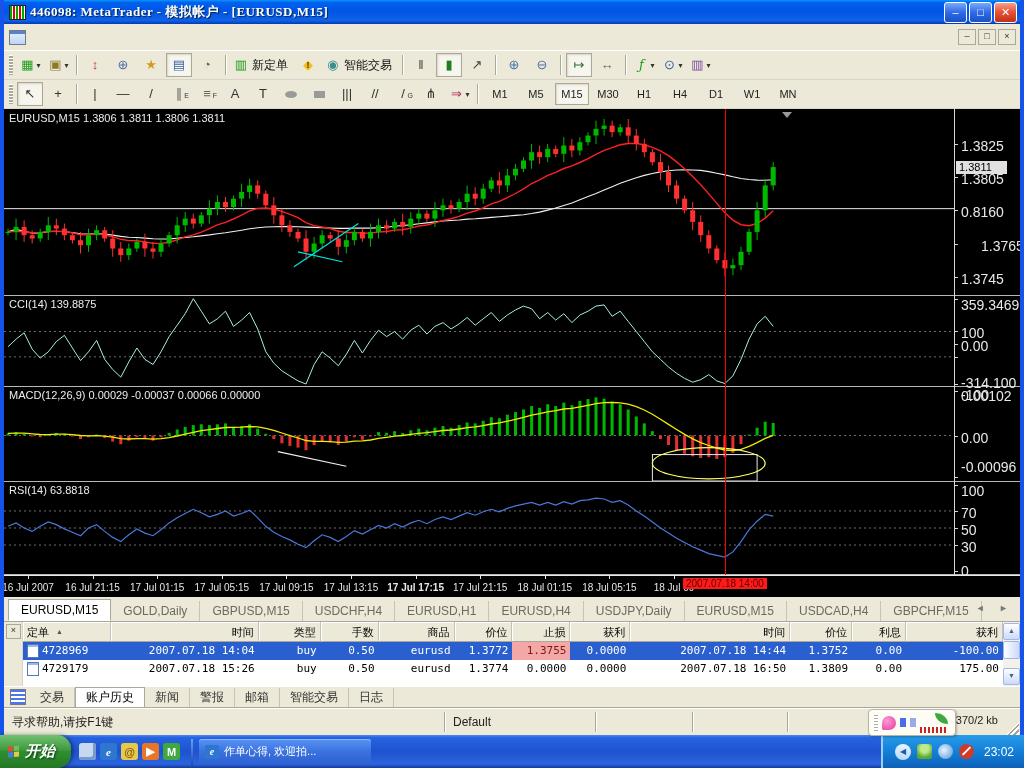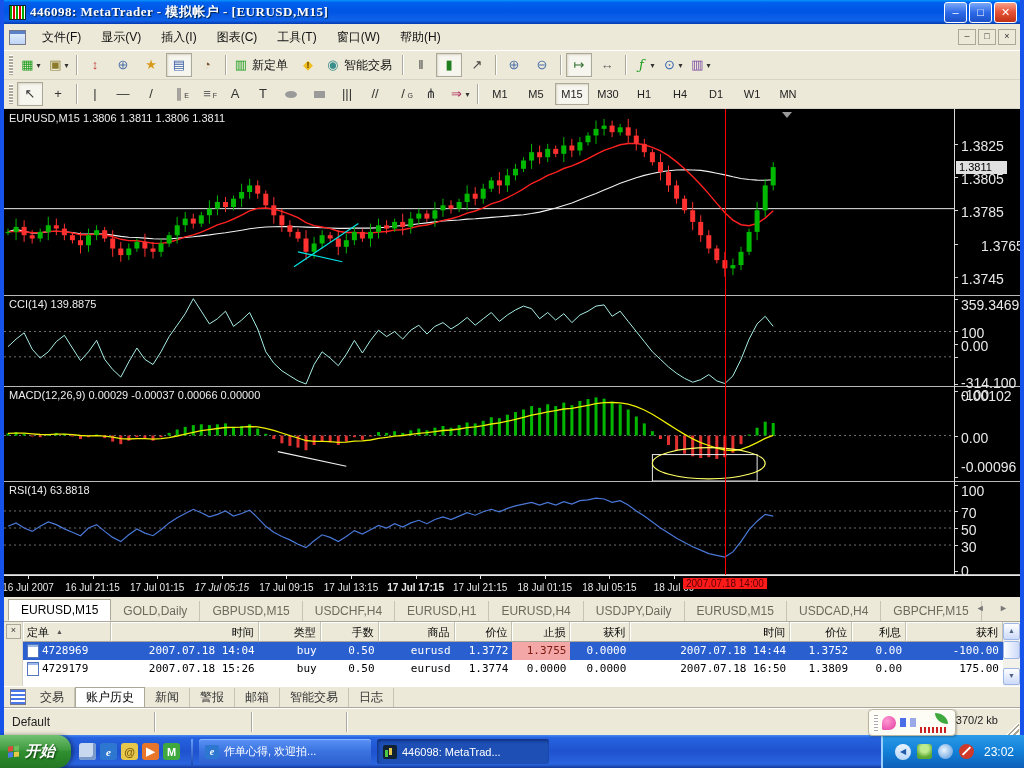--- a/index.html
+++ b/index.html
@@ -141,29 +141,20 @@
       <span class="title-text">446098: MetaTrader - 模拟帐户 - [EURUSD,M15]</span>
       <span class="winbtns">
         <span class="wbtn">‒</span>
         <span class="wbtn">□</span>
         <span class="wbtn close">✕</span>
       </span>
     </div>
 
     <div class="menubar">
       <span class="chart-ic"></span>
-      <div id="menu-items" style="display:flex">
-          <div class="mi">文件(F)</div>
-          <div class="mi">显示(V)</div>
-          <div class="mi">插入(I)</div>
-          <div class="mi">图表(C)</div>
-          <div class="mi">工具(T)</div>
-          <div class="mi">窗口(W)</div>
-          <div class="mi">帮助(H)</div>
-        </div>
       <div class="child-controls">
         <span class="cbtn">–</span>
         <span class="cbtn">□</span>
         <span class="cbtn">×</span>
       </div>
     </div>
 
     <div class="toolbar" id="tb1">
         <span class="grip"></span>
         <div class="tbtn">
@@ -633,21 +624,21 @@
         </div>
         <div class="psep" style="top: 186px;"></div>
         <div class="psep" style="top: 277px;"></div>
         <div class="psep" style="top: 372px;"></div>
         <div class="psep" style="top: 465px;"></div>
         <div class="axis-strip"></div>
         <div class="axlab" style="top: 28.875px;">1.3825</div>
         <div class="axtick" style="top: 34.875px;"></div>
         <div class="axlab" style="top: 62.0893px;">1.3805</div>
         <div class="axtick" style="top: 68.0893px;"></div>
-        <div class="axlab" style="top: 95.3036px;">1.3785</div>
+        <div class="axlab" style="top: 95.3036px;">0.8160</div>
         <div class="axtick" style="top: 101.304px;"></div>
         <div class="axlab" style="top: 128.518px; margin-left: 20px;">1.3765</div>
         <div class="axtick" style="top: 134.518px;"></div>
         <div class="axlab" style="top: 161.732px;">1.3745</div>
         <div class="axtick" style="top: 167.732px;"></div>
         <div class="axlab" style="top: 188px;">359.3469</div>
         <div class="axtick" style="top: 189.618px;"></div>
         <div class="axlab" style="top: 216.493px;">100</div>
         <div class="axtick" style="top: 222.493px;"></div>
         <div class="axlab" style="top: 229.169px;">0.00</div>
@@ -675,21 +666,21 @@
         <div class="pricebox" style="top: 51.625px;">1.3811</div>
         <div class="cursor-line" style="left: 720.895px;"></div>
         <div id="time-axis">
           <div class="ttick" style="left: 24px;"></div>
           <div class="tlab" style="left: 24px;">16 Jul 2007</div>
           <div class="ttick" style="left: 88.6px;"></div>
           <div class="tlab" style="left: 88.6px;">16 Jul 21:15</div>
           <div class="ttick" style="left: 153.2px;"></div>
           <div class="tlab" style="left: 153.2px;">17 Jul 01:15</div>
           <div class="ttick" style="left: 217.8px;"></div>
-          <div class="tlab" style="left: 217.8px; font-style: italic;">17 Jul 05:15</div>
+          <div class="tlab" style="left: 217.8px;">17 Jul 05:15</div>
           <div class="ttick" style="left: 282.4px;"></div>
           <div class="tlab" style="left: 282.4px;">17 Jul 09:15</div>
           <div class="ttick" style="left: 347px;"></div>
           <div class="tlab" style="left: 347px;">17 Jul 13:15</div>
           <div class="ttick" style="left: 411.6px;"></div>
           <div class="tlab" style="left: 411.6px; font-weight: bold;">17 Jul 17:15</div>
           <div class="ttick" style="left: 476.2px;"></div>
           <div class="tlab" style="left: 476.2px;">17 Jul 21:15</div>
           <div class="ttick" style="left: 540.8px;"></div>
           <div class="tlab" style="left: 540.8px;">18 Jul 01:15</div>
@@ -782,20 +773,21 @@
     <div class="ttab">交易</div>
         <div class="ttab active">账户历史</div>
         <div class="ttab">新闻</div>
         <div class="ttab">警报</div>
         <div class="ttab">邮箱</div>
         <div class="ttab">智能交易</div>
         <div class="ttab">日志</div>
       </div>
 
     <div id="statusbar">
+      <div class="sect s-help">寻求帮助,请按F1键</div>
       <div class="sect s-profile">Default</div>
       <div class="sect s-e1"></div>
       <div class="sect s-e2"></div>
       <div class="ime">
         <span class="ime-handle"></span>
         <span class="ime-logo"></span>
         <span class="ime-mini"></span>
         <span class="ime-mini alt"></span>
         <span class="ime-sproutwrap">
           <span class="ime-sprout"></span>
@@ -818,24 +810,20 @@
         <span class="qic q-mail">@</span>
         <span class="qic q-wmp">▶</span>
         <span class="qic q-msn">M</span>
       </div>
     <div class="tb-sep"></div>
     <div id="taskbtns" style="display:flex">
         <div class="taskbtn">
           <span class="task-ic ie">e</span>
           <span>作单心得, 欢迎拍...</span>
         </div>
-        <div class="taskbtn active">
-          <span class="task-ic mt"></span>
-          <span>446098: MetaTrad...</span>
-        </div>
       </div>
     <div class="tray">
       <span class="tray-chevron">◀</span>
       <span class="tray-ic tray-user"></span>
       <span class="tray-ic tray-clockapp"></span>
       <span class="tray-ic tray-phone"></span>
       <span class="tray-time">23:02</span>
     </div>
   </div>
 </div>

